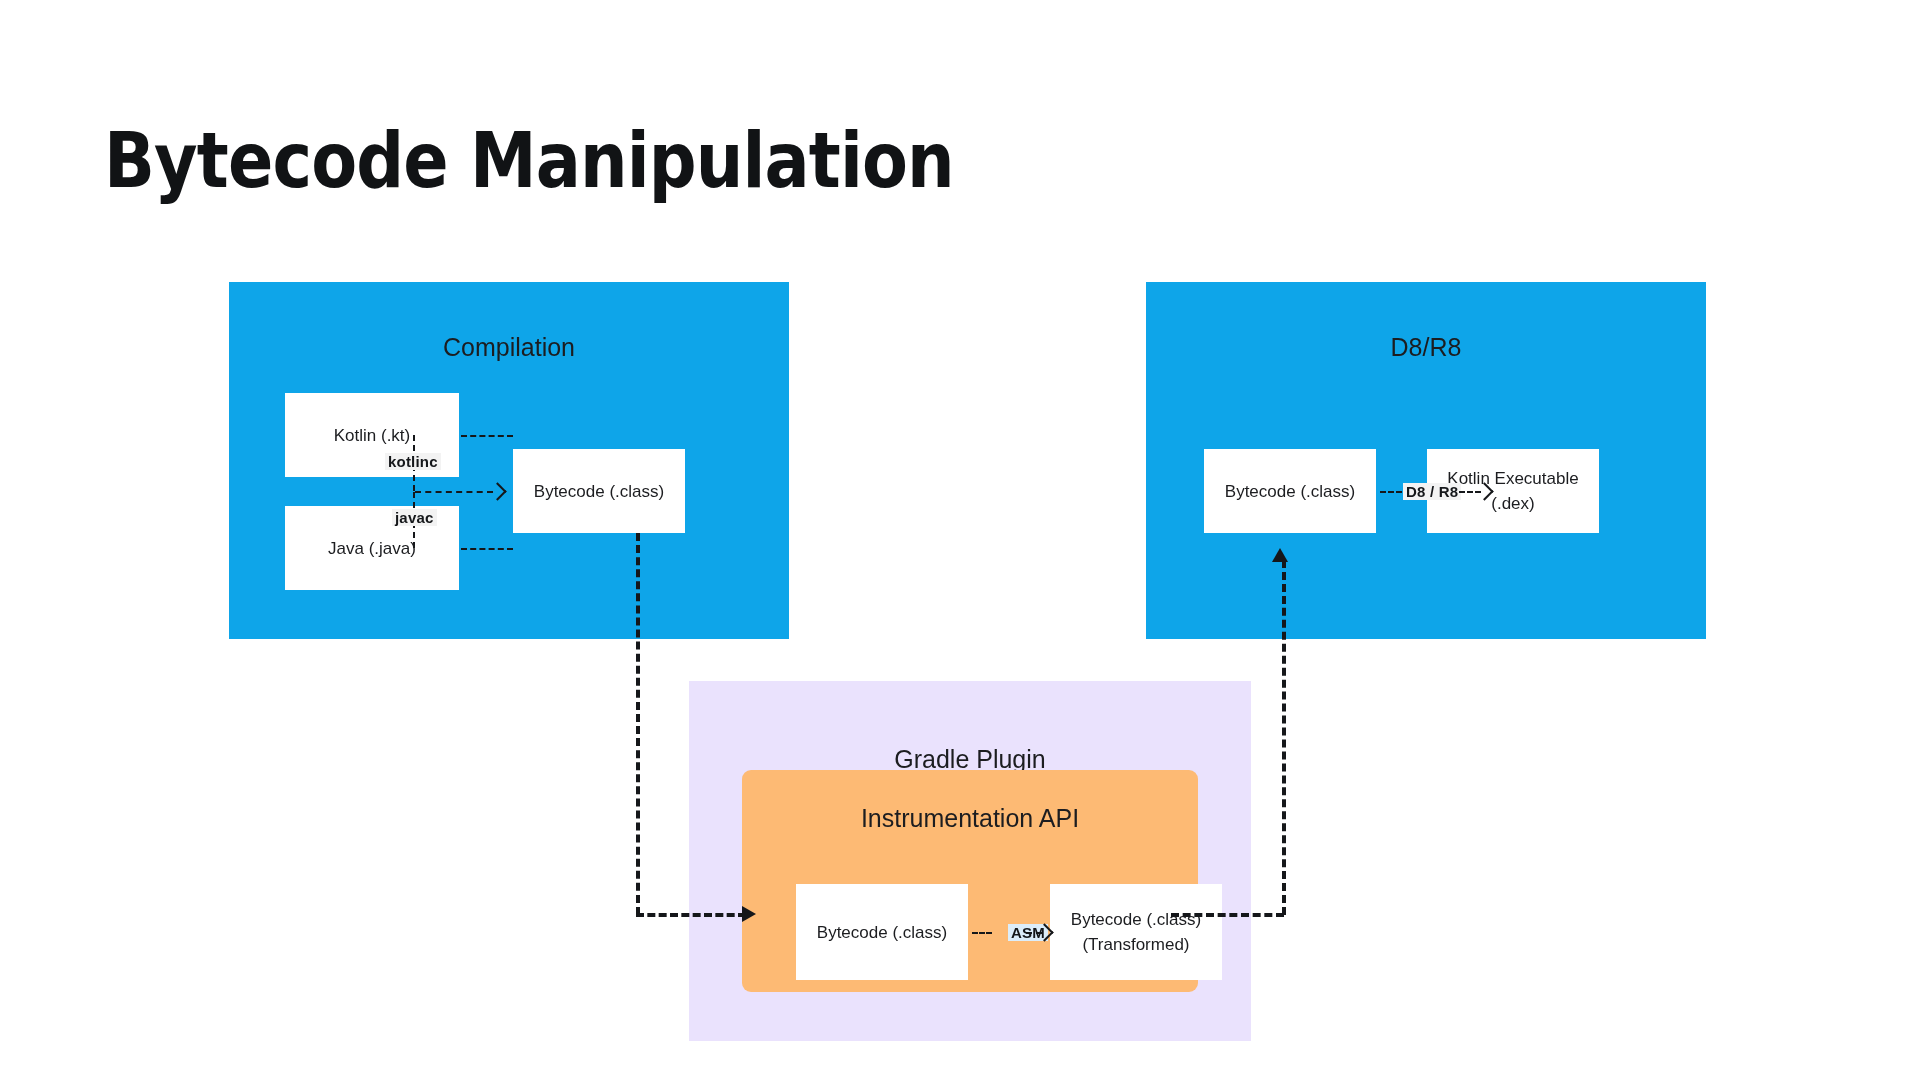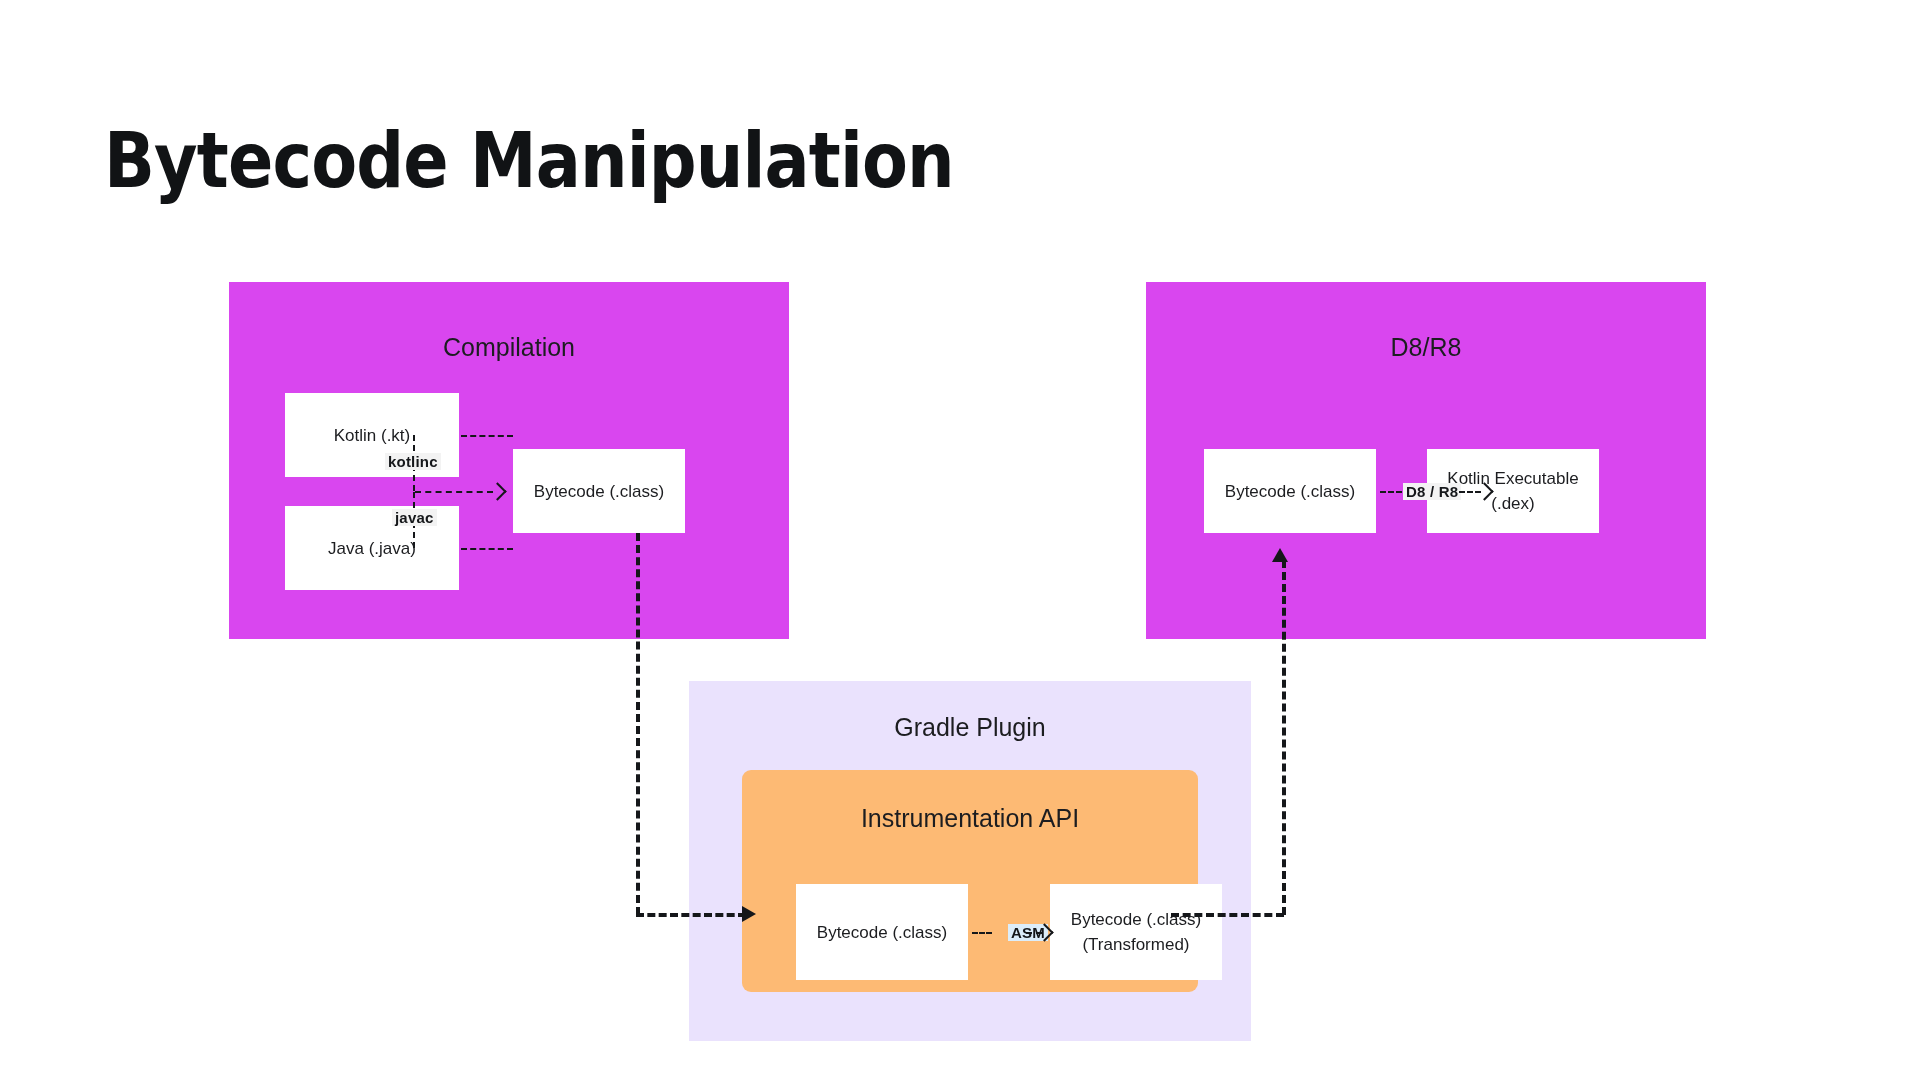--- a/index.html
+++ b/index.html
@@ -27,21 +27,21 @@
     letter-spacing: -1px;
     color: #111315;
     transform: scaleX(0.88);
     transform-origin: left top;
     white-space: nowrap;
   }
 
   
   .group-panel {
     position: absolute;
-    background: #d946ef;
+    background: #0ea5e9;
     box-sizing: border-box;
   }
   .group-title {
     position: absolute;
     left: 0;
     right: 0;
     text-align: center;
     font-size: 25px;
     color: #1c1d20;
     white-space: nowrap;
@@ -56,21 +56,21 @@
     left: 1146px; top: 282px; width: 560px; height: 357px;
   }
   #d8r8-title { top: 51px; }
 
   #gradle-panel {
     position: absolute;
     left: 689px; top: 681px; width: 562px; height: 360px;
     background: #eae2fd;
     box-sizing: border-box;
   }
-  #gradle-title { top: 32px; }
+  #gradle-title { top: 64px; }
 
   #instrumentation-panel {
     position: absolute;
     left: 53px; top: 89px; width: 456px; height: 222px;
     background: #fdba74;
     border-radius: 9px;
     box-sizing: border-box;
   }
   #instrumentation-title { top: 34px; font-size: 25px; }
 

